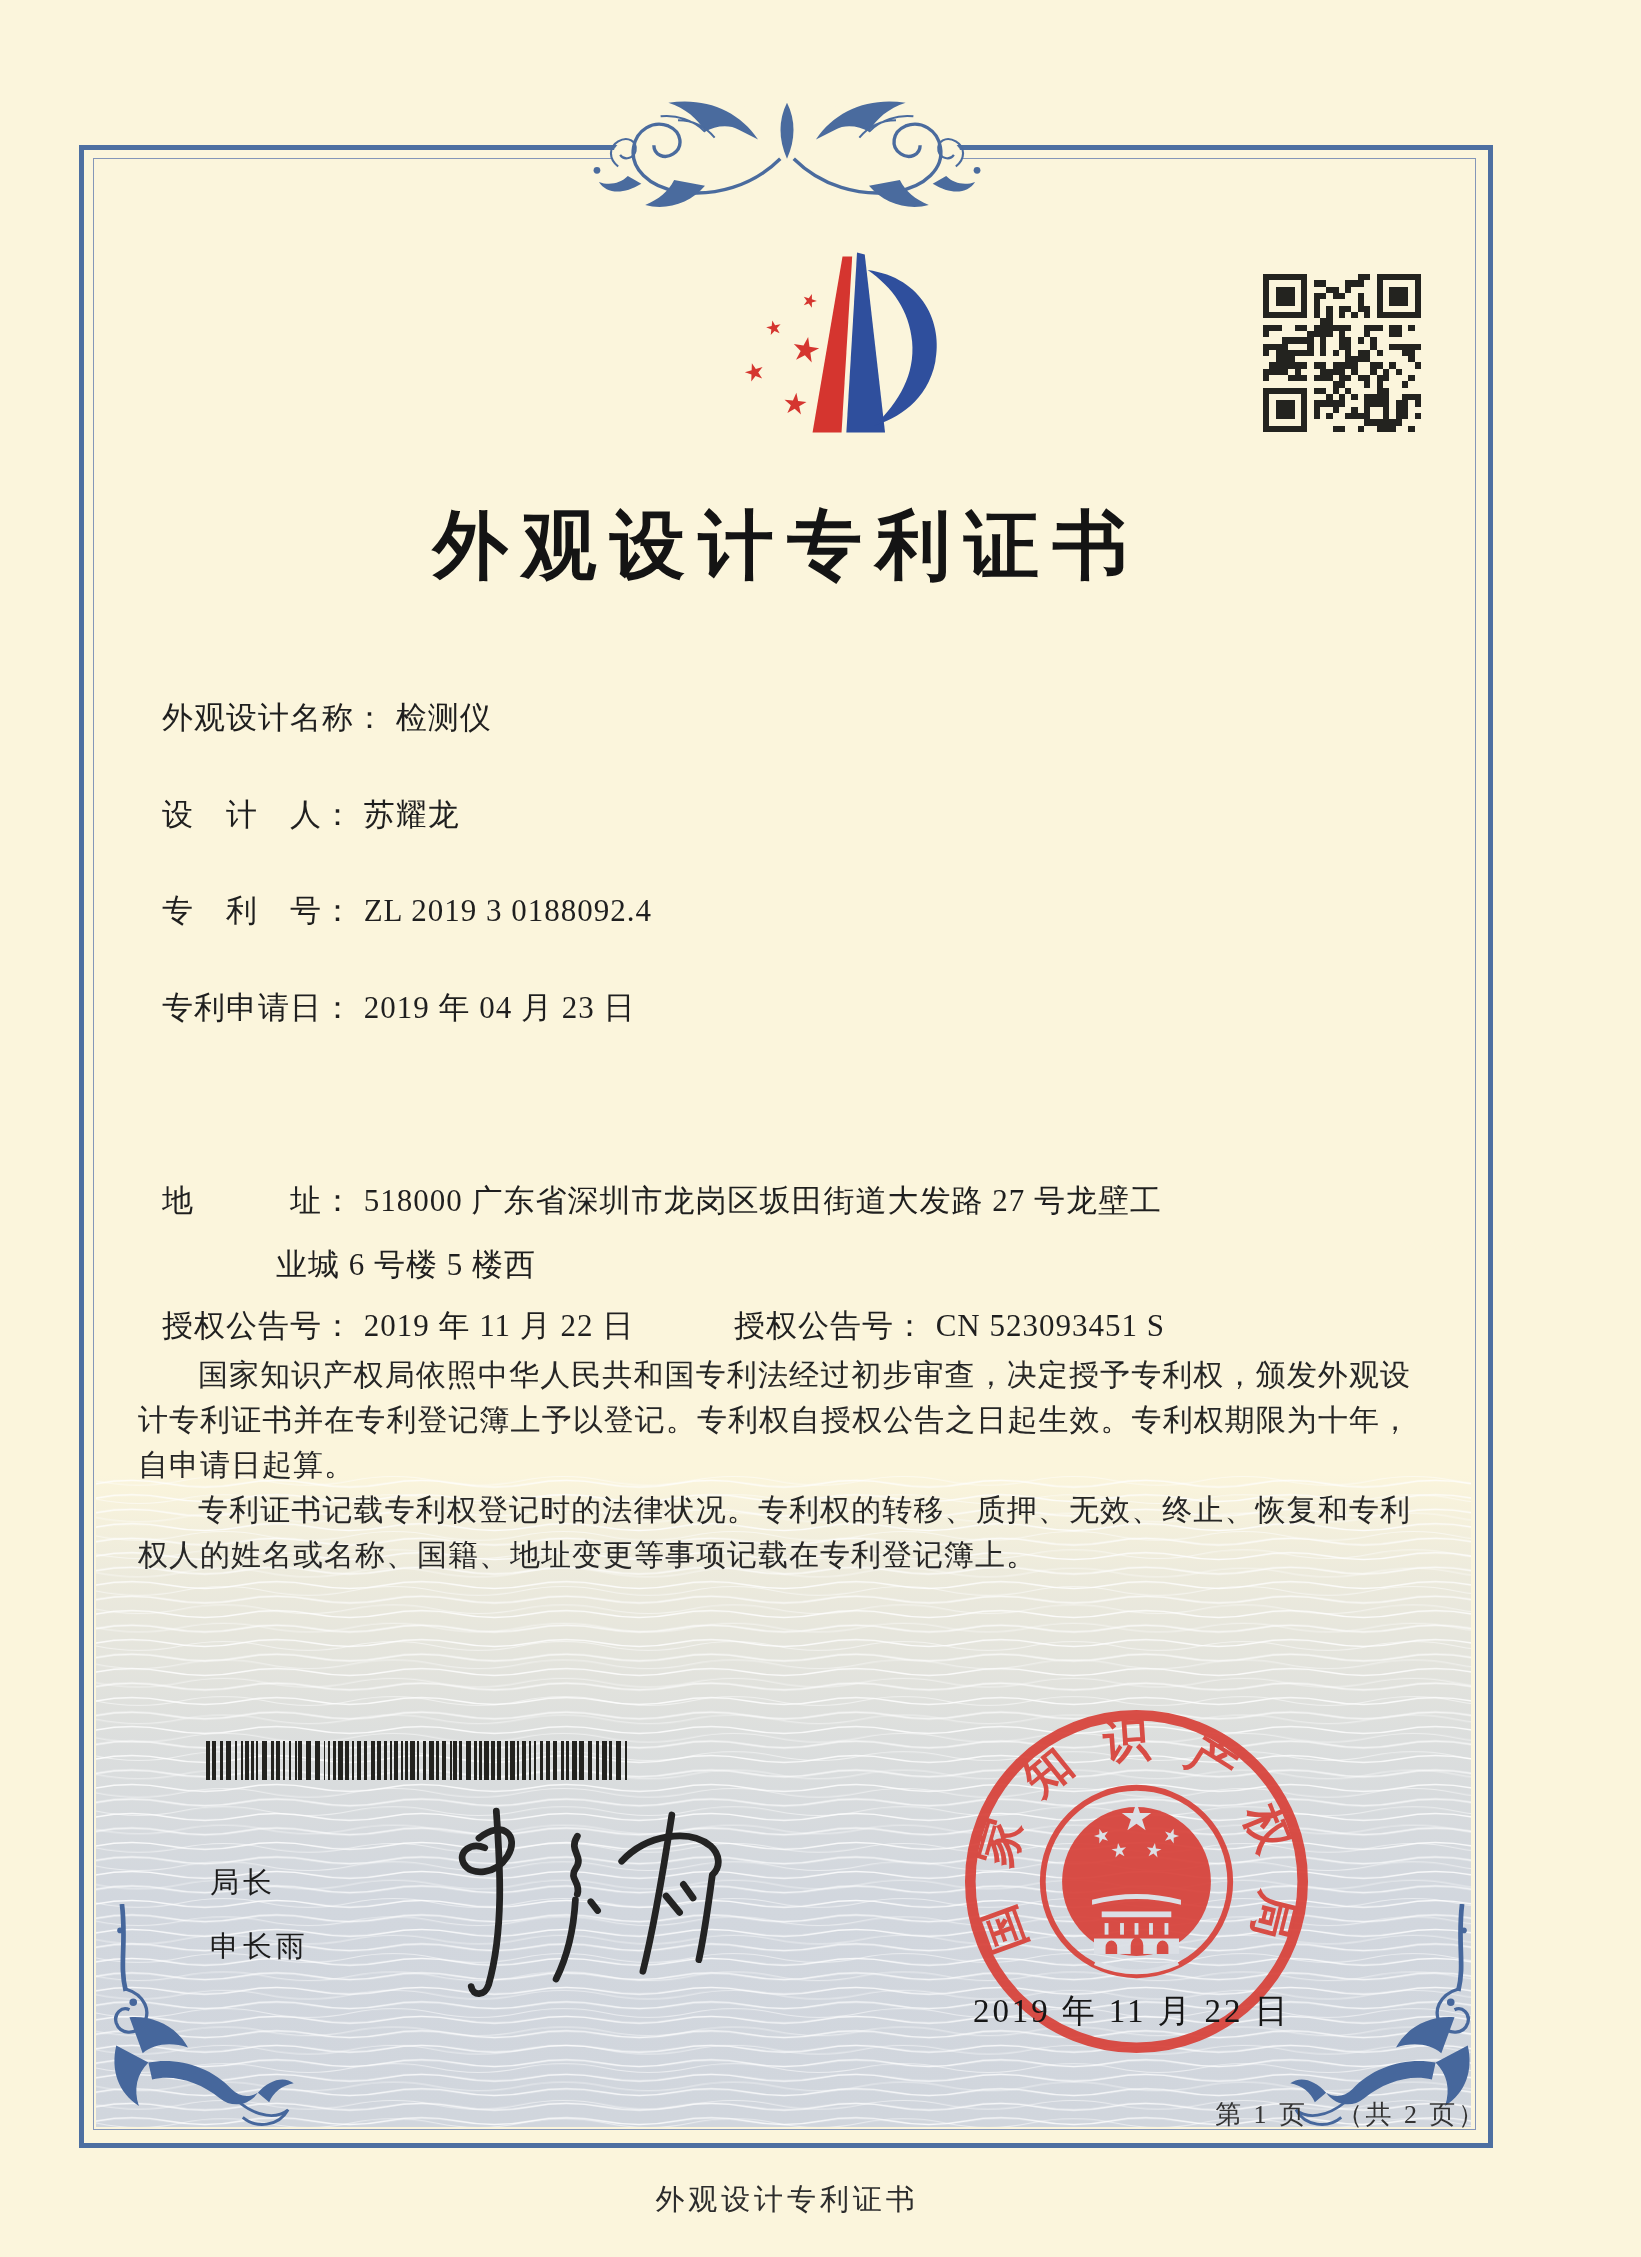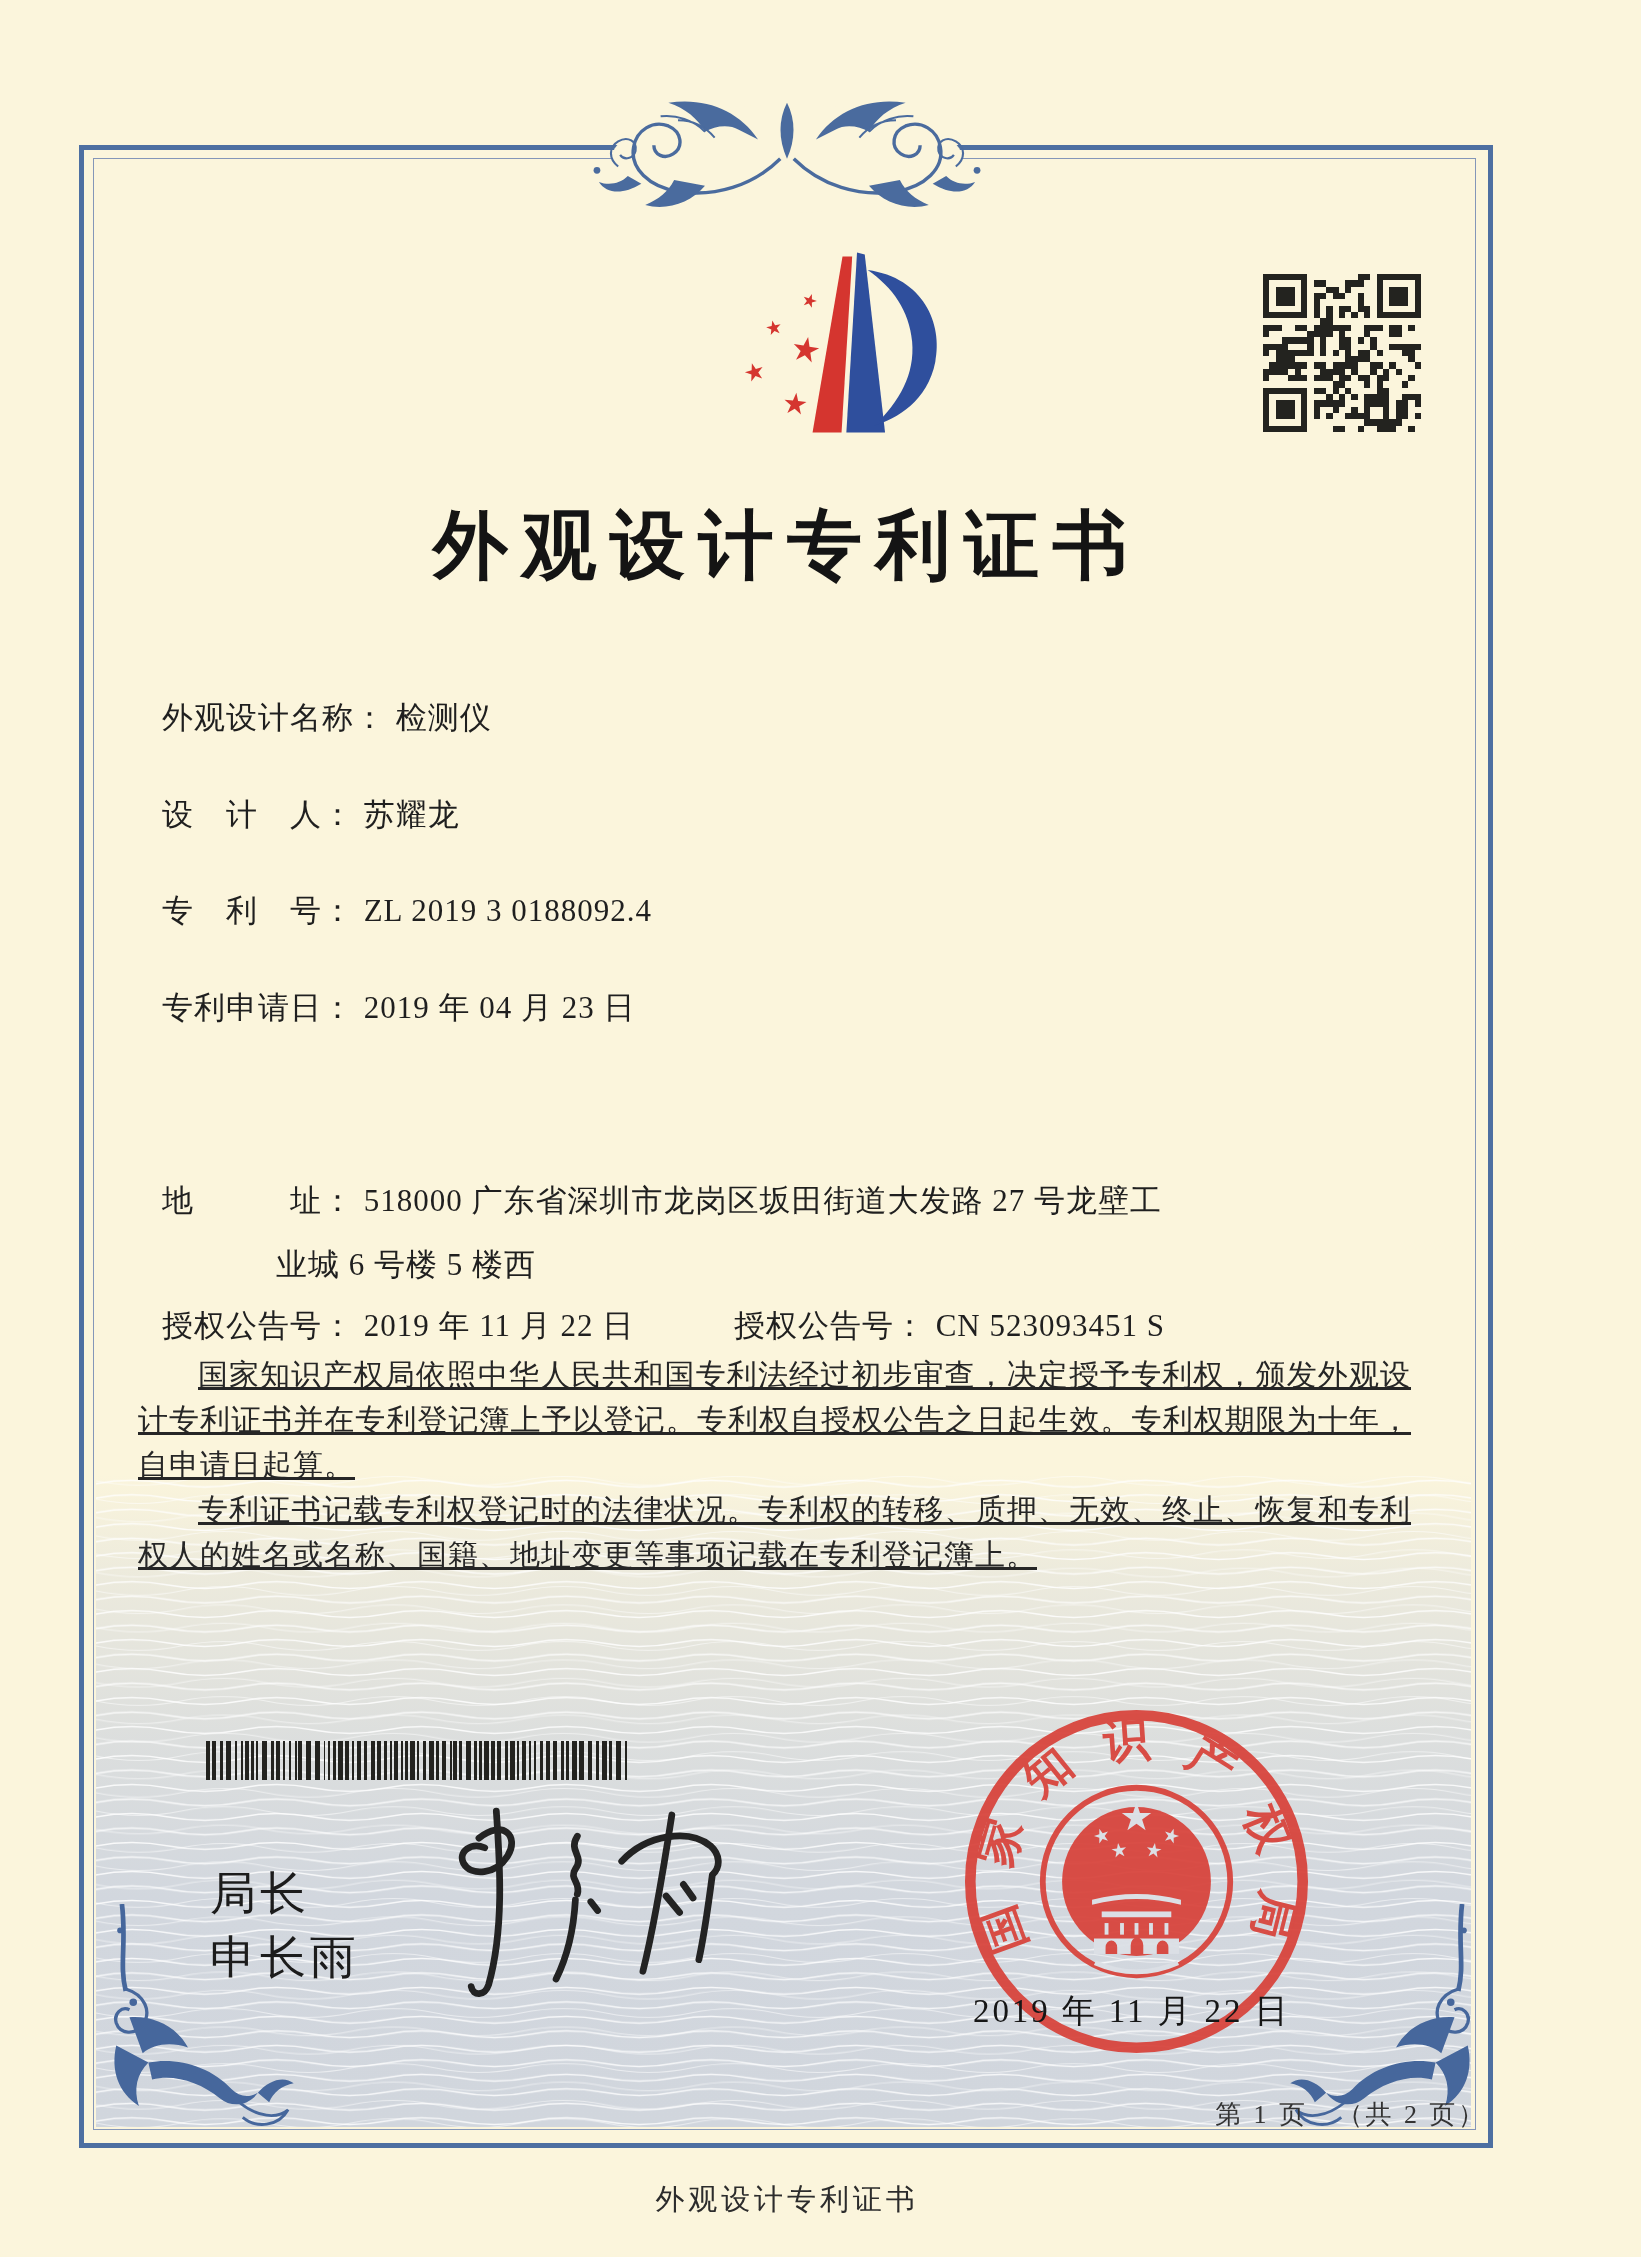--- a/index.html
+++ b/index.html
@@ -18,22 +18,22 @@
     background:linear-gradient(180deg, rgba(210,215,222,0) 0%, rgba(210,215,222,.35) 15%, rgba(210,215,222,.75) 40%, #d2d7de 65%, #d1d6dd 100%);}
   .wave-zone svg{position:absolute;left:0;top:0;width:100%;height:100%;}
   
   .cert-no{left:162px;top:261px;font-size:30px;letter-spacing:4.8px;color:#2a2a2a;z-index:5;}
   .title{left:87px;top:496px;width:1400px;text-align:center;font-size:75px;font-weight:700;
          letter-spacing:13.5px;color:#141414;z-index:5;}
   .row{left:162px;font-size:31px;color:#1f1f1f;white-space:nowrap;z-index:5;letter-spacing:1px;}
   .row .lbl{margin-right:9.7px;}
   .body-text{left:138px;top:1352px;width:1273px;font-size:30px;line-height:45px;
              text-align:justify;color:#262626;z-index:5;letter-spacing:1px;}
-  .body-text p{margin:0;text-indent:2em;text-decoration:underline;}
-  .officer{font-size:46px;color:#1c1c1c;z-index:5;letter-spacing:3.9px;}
+  .body-text p{margin:0;text-indent:2em;}
+  .officer{font-size:29px;color:#1c1c1c;z-index:5;letter-spacing:3.9px;}
   .page-no{left:87px;top:2097px;width:1400px;text-align:right;font-size:26px;color:#333;
            letter-spacing:2.9px;z-index:5;}
   .back-note{left:87px;top:2180px;width:1400px;text-align:center;font-size:29px;color:#2c2c2c;
              letter-spacing:3.9px;z-index:5;}
   .seal-date{left:973px;top:1989px;font-size:33px;color:#161616;letter-spacing:2.9px;z-index:8;white-space:nowrap;}
   
   #barcode{left:206px;top:1741px;width:427px;height:39px;z-index:5;font-size:0;}
   #barcode i{display:inline-block;height:100%;background:#23231f;}
   
   .qr{left:1263px;top:274px;width:158px;height:158px;z-index:5;}

